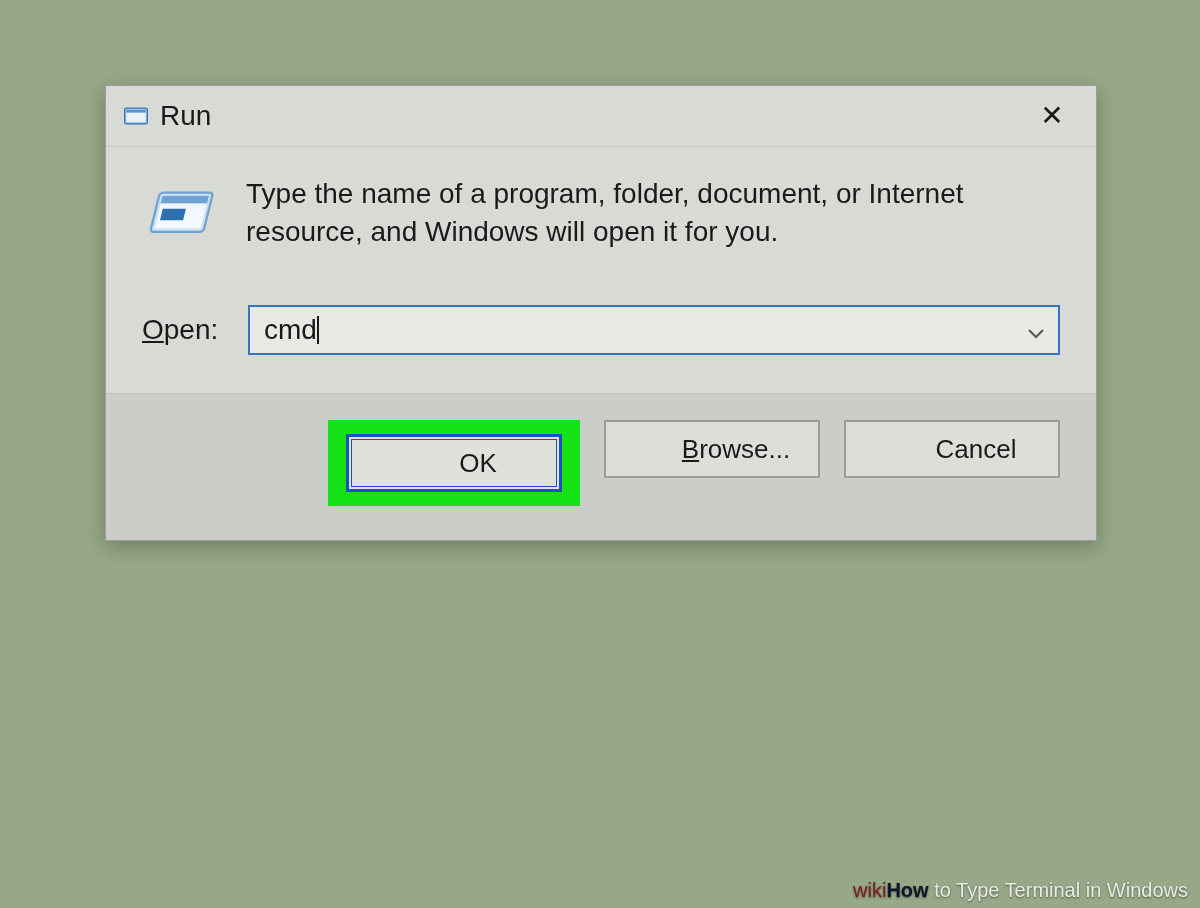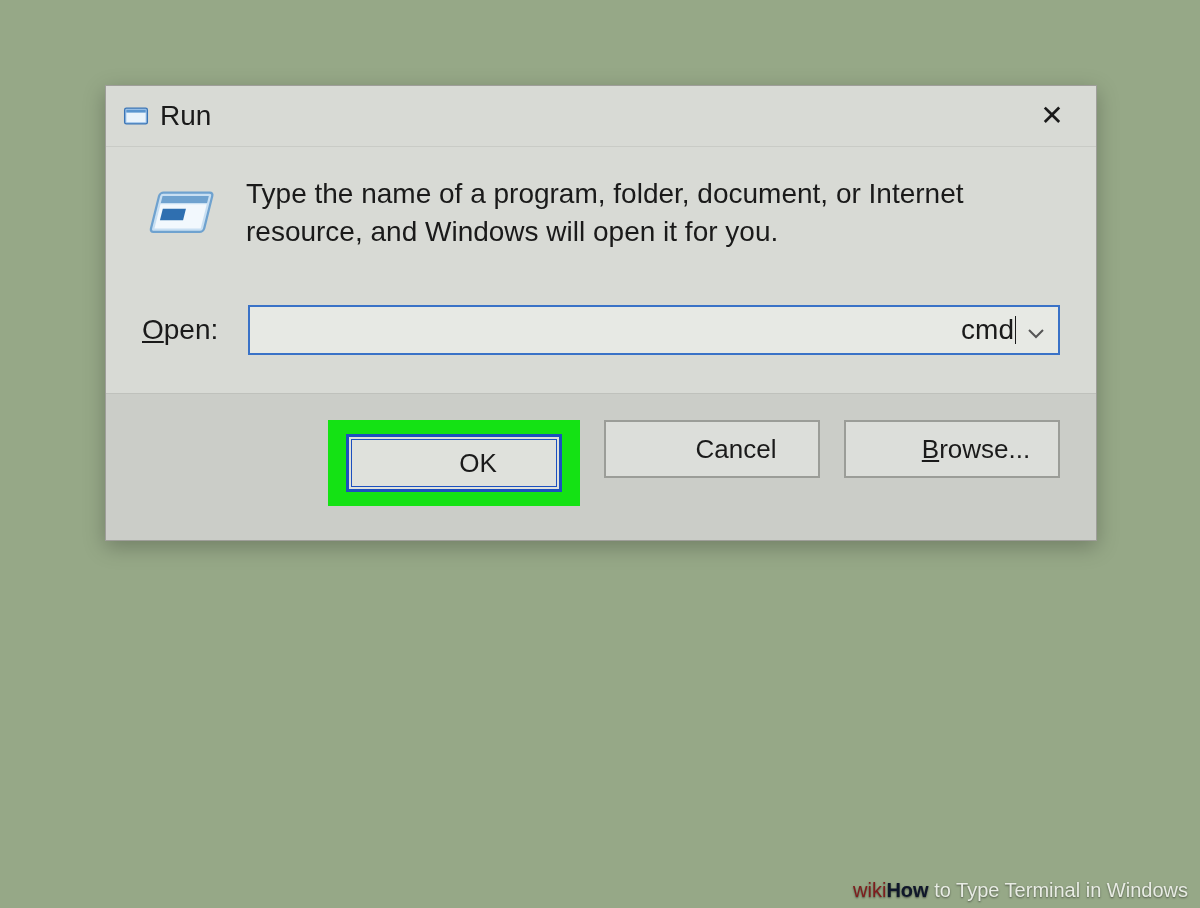--- a/index.html
+++ b/index.html
@@ -89,21 +89,20 @@
   .combo {
     flex: 1;
     height: 50px;
     background: #e7e9e4;
     border: 2px solid #3a72c7;
     position: relative;
     display: flex;
     align-items: center;
     padding: 0 44px 0 14px;
     box-sizing: border-box;
-    justify-content: flex-end;
   }
   .combo .value {
     font-size: 28px;
     color: #1a1a1a;
     position: relative;
   }
   .combo .caret-input {
     position: absolute;
     right: -2px;
     top: 2px;
@@ -225,23 +224,23 @@
     </div>
   </div>
 
   <div class="button-bar">
     <div class="hl">
       <div class="btn default">
         <span>OK</span>
       </div>
     </div>
     <div class="btn">
+      <span><span class="ul">B</span><span>rowse...</span></span>
+    </div>
+    <div class="btn">
       <span>Cancel</span>
-    </div>
-    <div class="btn">
-      <span><span class="ul">B</span><span>rowse...</span></span>
     </div>
   </div>
 </div>
 
 <div class="watermark">
   <span class="g">wiki</span><span class="b">How</span><span> to Type Terminal in Windows</span>
 </div>
 
 </body></html>

